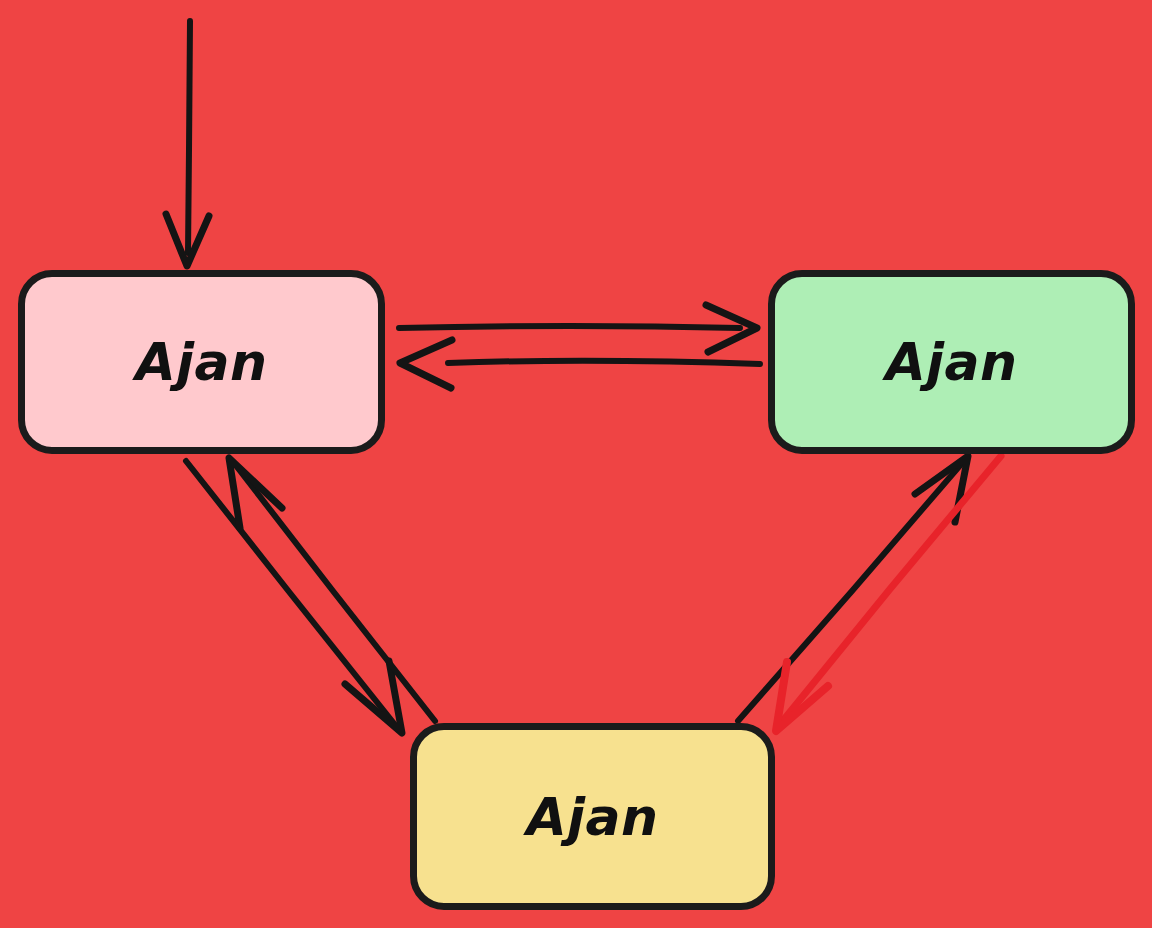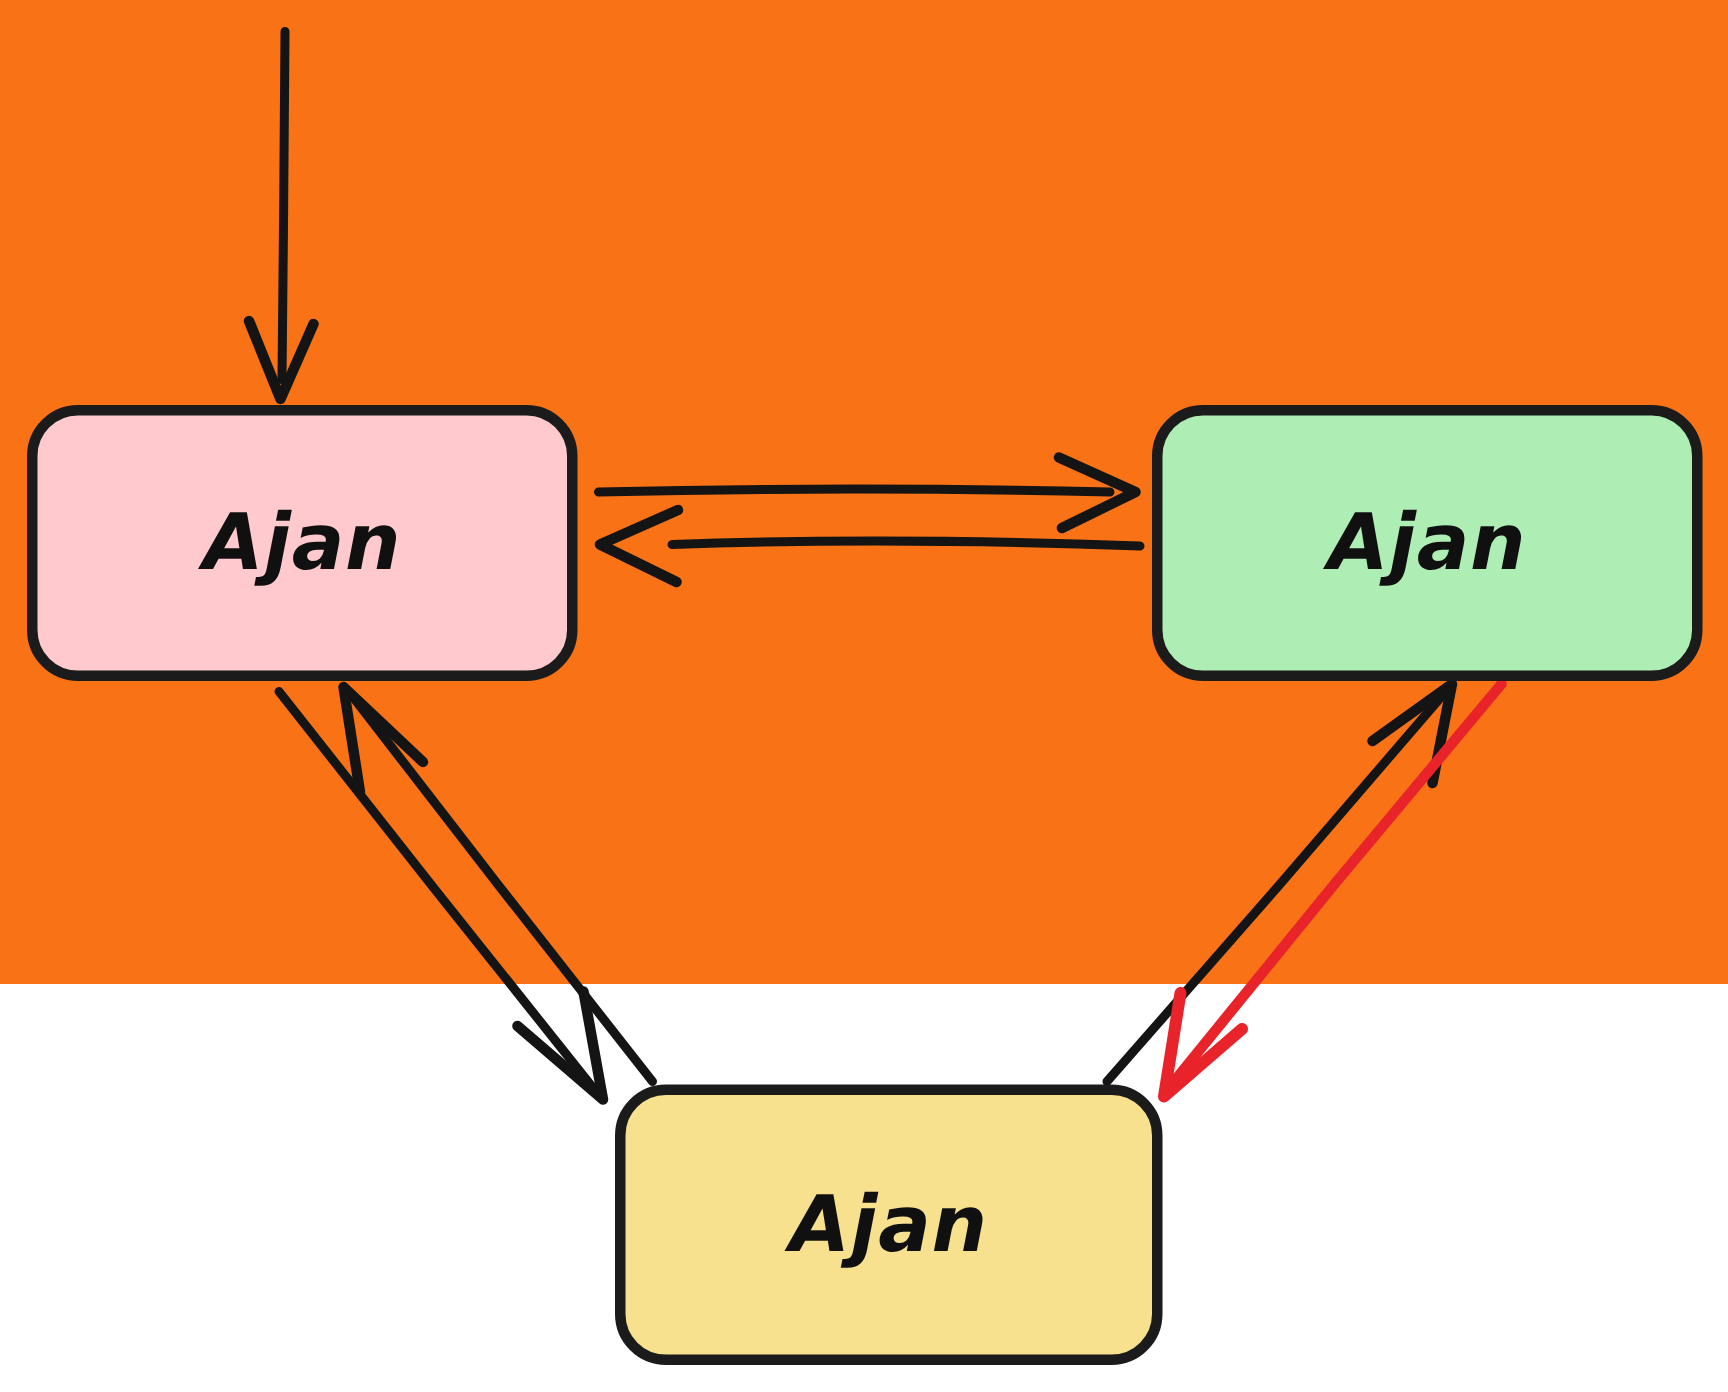--- a/index.html
+++ b/index.html
@@ -9,22 +9,22 @@
   }
   body {
     width: 1152px;
     height: 928px;
     font-family: "DejaVu Sans", sans-serif;
     overflow: hidden;
   }
   #canvas {
     position: relative;
     width: 1152px;
-    height: 656px;
-    background: #f97316;
+    height: 928px;
+    background: #ef4444;
   }
   #edges {
     position: absolute;
     left: 0;
     top: 0;
     width: 1152px;
     height: 928px;
   }
   .node {
     position: absolute;

